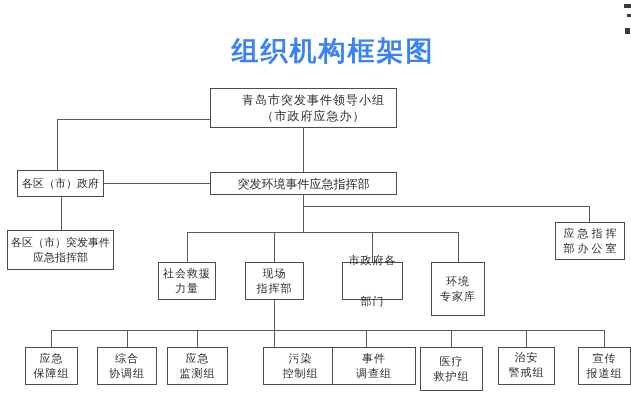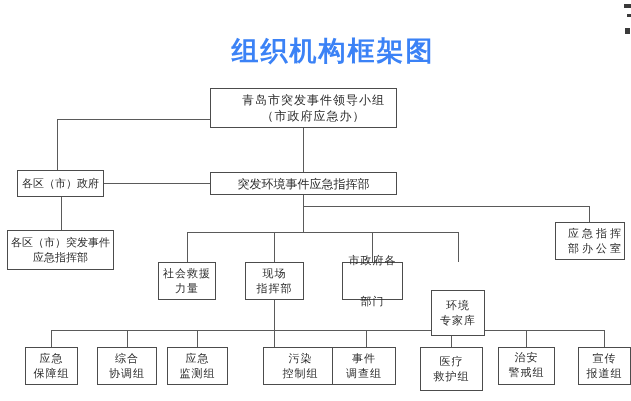--- a/index.html
+++ b/index.html
@@ -15,41 +15,41 @@
   }
   .node {
     position:absolute; box-sizing:border-box;
     border:1px solid #4c4c4c; background:#ffffff;
     display:flex; flex-direction:column; align-items:center; justify-content:center;
     text-align:center; font-size:11px; line-height:15px; letter-spacing:1px;
     color:#2b2b2b;
   }
   .node.big { font-size:12px; line-height:16px; letter-spacing:1px; }
   .node.tight { letter-spacing:0; }
-  .node.spaced { letter-spacing:3px; text-indent:3px;align-items:flex-end; }
+  .node.spaced { letter-spacing:3px; text-indent:3px; }
   .hline, .vline { position:absolute; background:#5a5a5a; }
   .hline { height:1px; }
   .vline { width:1px; }
   .artifact { position:absolute; background:#3a3a3a; }
 
   
   #leader   { left:210px; top:88px;  width:187px; height:40px;padding-left:20px; }
   #distgov  { left:17px;  top:170px; width:87px;  height:27px;font-family:Liberation Serif, serif; }
   #cmdhq    { left:210px; top:172px; width:187px; height:23px; }
   #disthq   { left:7px;   top:230px; width:107px; height:40px; }
   #office   { left:555px; top:222px; width:70px;  height:38px; }
   #social   { left:158px; top:262px; width:58px;  height:38px; }
   #field    { left:245px; top:262px; width:59px;  height:38px; }
   #govdep   { left:342px; top:262px; width:61px;  height:38px;gap:26px; }
-  #expert   { left:431px; top:262px; width:54px;  height:46px;margin-top:28px; }
+  #expert   { left:431px; top:262px; width:54px;  height:54px; }
   #team0 { left:25px;  top:347px; width:53px; height:38px; }
   #team1 { left:97px;  top:347px; width:60px; height:38px; }
   #team2 { left:167px; top:347px; width:61px; height:38px; }
   #team3 { left:263px; top:347px; width:75px; height:38px; }
-  #team4 { left:332px; top:347px; width:64px; height:38px; }
+  #team4 { left:332px; top:347px; width:84px; height:38px; }
   #team5 { left:420px; top:347px; width:63px; height:44px; }
   #team6 { left:498px; top:347px; width:57px; height:38px;font-family:Liberation Mono, monospace; }
   #team7 { left:578px; top:347px; width:53px; height:38px; }
 </style>
 </head>
 <body>
 
 <div class="canvas">
 
   <div class="title">组织机构框架图</div>

